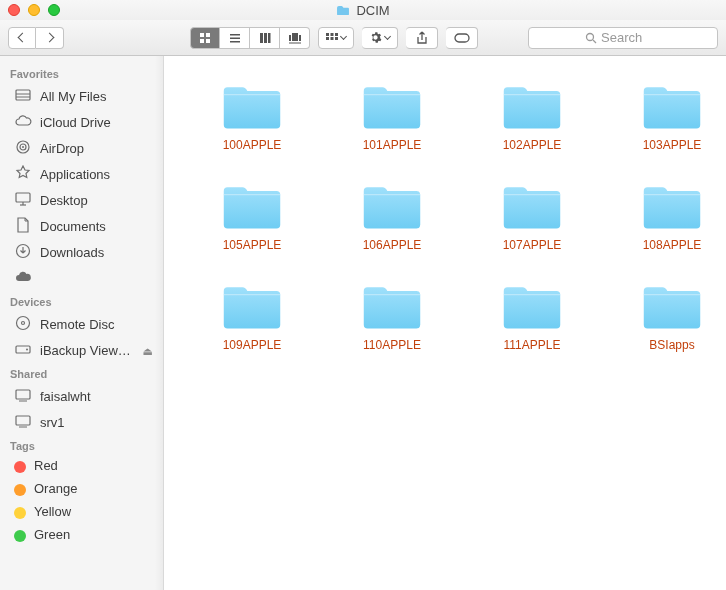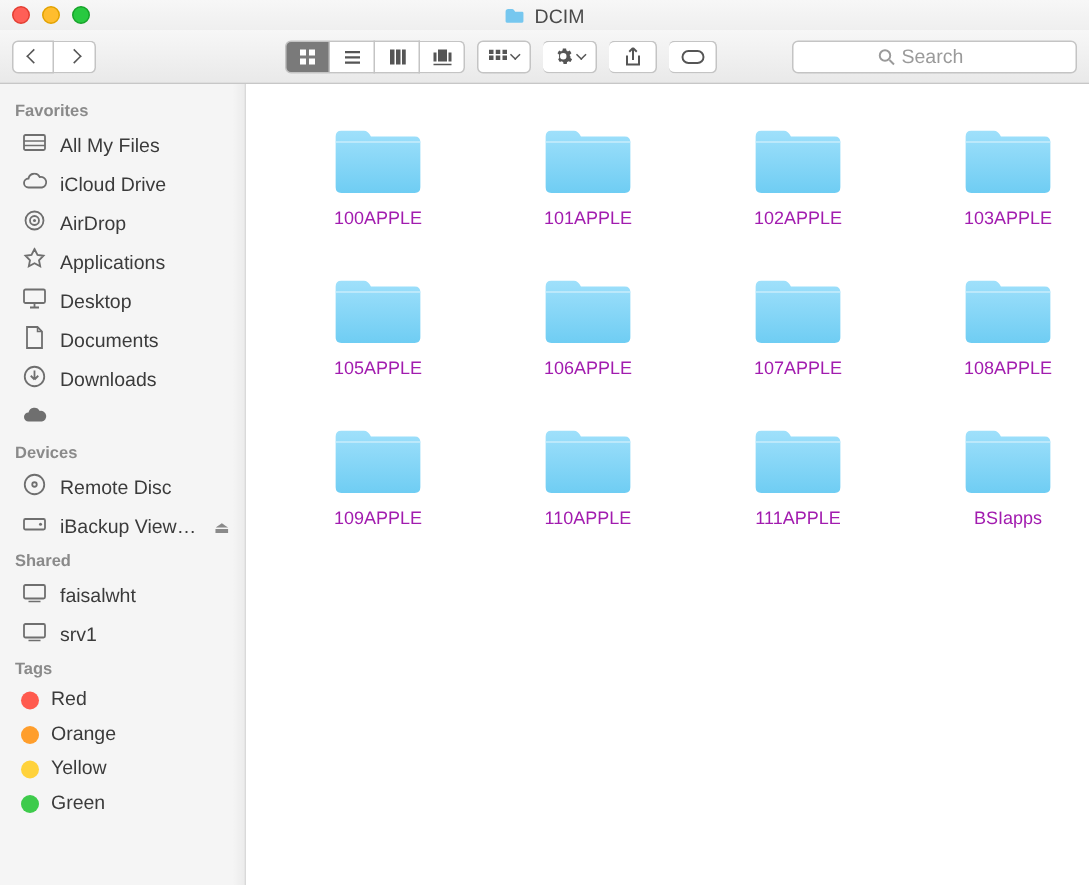--- a/index.html
+++ b/index.html
@@ -45,21 +45,21 @@
   .sb-item .label { overflow: hidden; text-overflow: ellipsis; flex:1; }
   .sb-icon { width: 18px; height: 18px; display: flex; align-items: center; justify-content: center; color: #6f6f6f; flex-shrink:0; }
   .eject { color:#8a8a8a; font-size:11px; }
   .tag-dot { width: 12px; height: 12px; border-radius: 50%; flex-shrink:0; }
 
   
   .main { flex: 1; overflow: auto; background: #fff; }
   .grid { display: grid; grid-template-columns: repeat(4, 1fr); gap: 28px 20px; padding: 24px 28px; justify-items: center; }
   .folder-item { display: flex; flex-direction: column; align-items: center; gap: 6px; width: 120px; }
   .folder-icon-lg { width: 64px; height: 52px; }
-  .folder-label { font-size: 12px; color: #a21caf; text-align: left; }
+  .folder-label { font-size: 12px; color: #c2410c; text-align: left; }
 
   
   .chev { display:inline-block; width:7px; height:7px; border-left:1.6px solid currentColor; border-bottom:1.6px solid currentColor; }
   .chev.left { transform: rotate(45deg); }
   .chev.right { transform: rotate(-135deg); }
   .chev.down { transform: rotate(-45deg); width:5px; height:5px; margin-left:3px; margin-bottom:2px; border-width:1.2px; }
 
 </style>
 </head>
 <body>

